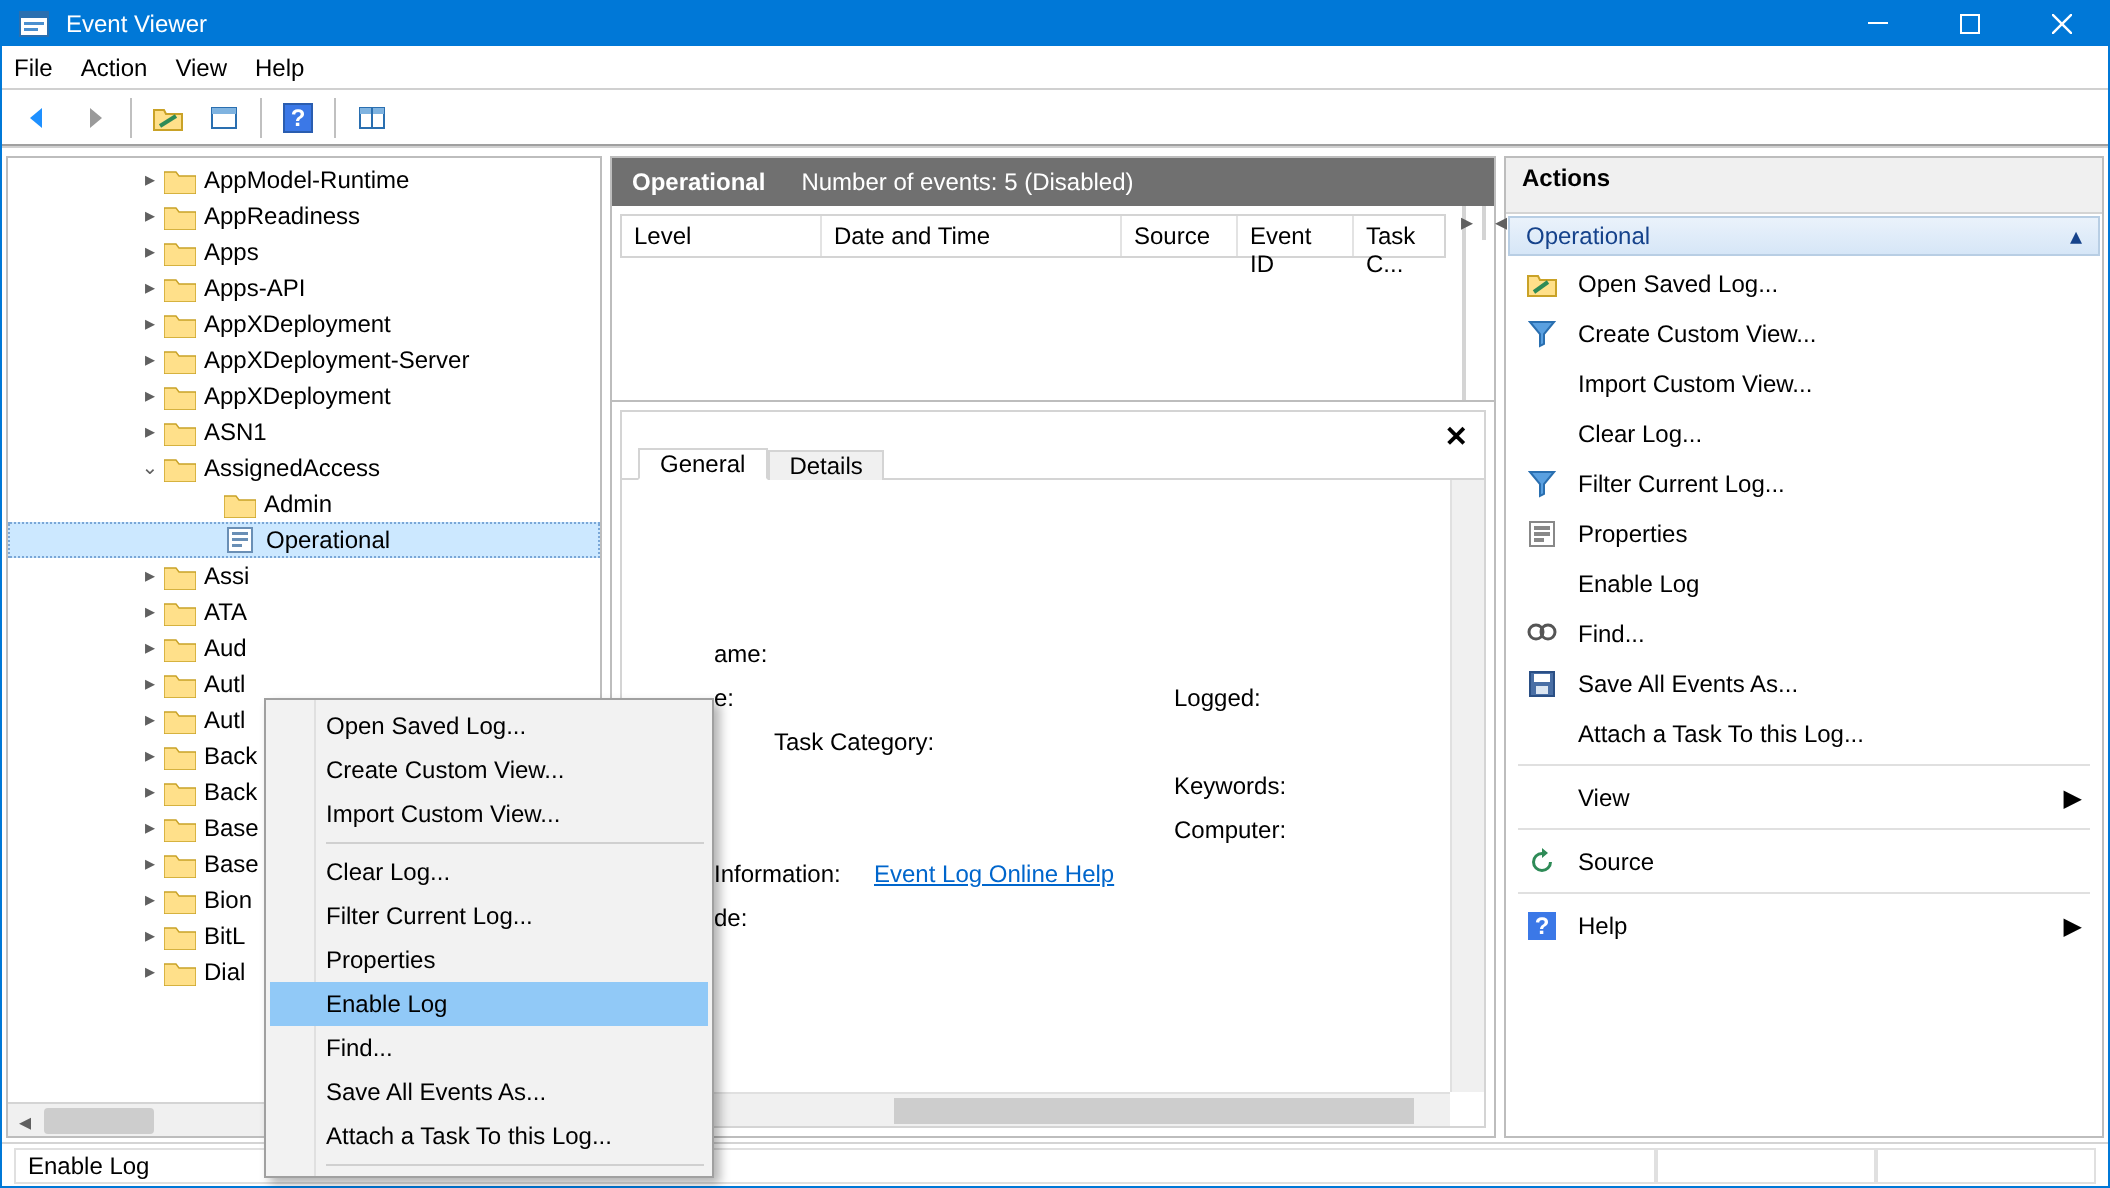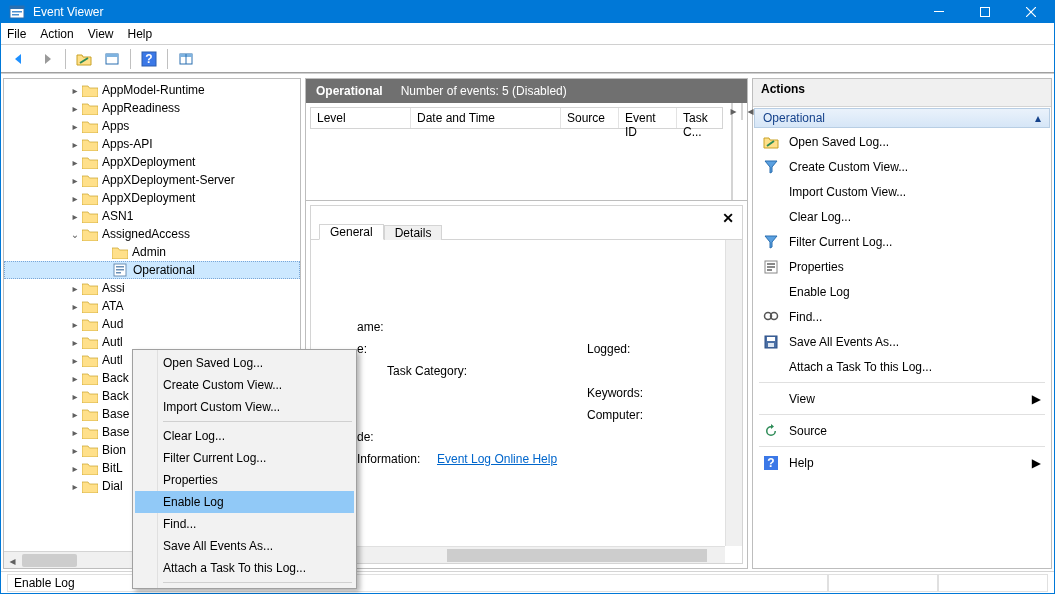--- a/index.html
+++ b/index.html
@@ -435,26 +435,26 @@
             <span class="lbl"></span>
             <span style="width:30px"></span>
             <span class="lbl2">Keywords:</span>
           </div>
           <div class="detail-row">
             <span class="lbl"></span>
             <span style="width:30px"></span>
             <span class="lbl2">Computer:</span>
           </div>
           <div class="detail-row">
-              <span class="lbl">de:</span>
-            </div>
-          <div class="detail-row">
             <span style="width:80px">Information:</span>
             <a class="detail-link">Event Log Online Help</a>
           </div>
+          <div class="detail-row">
+              <span class="lbl">de:</span>
+            </div>
           <div class="detail-vscroll"></div>
           <div class="detail-hscroll">
               <div class="thumb"></div>
             </div>
         </div>
       </div>
     </div>
 
     <div class="pane actions-pane">
       <div class="actions-header">Actions</div>

